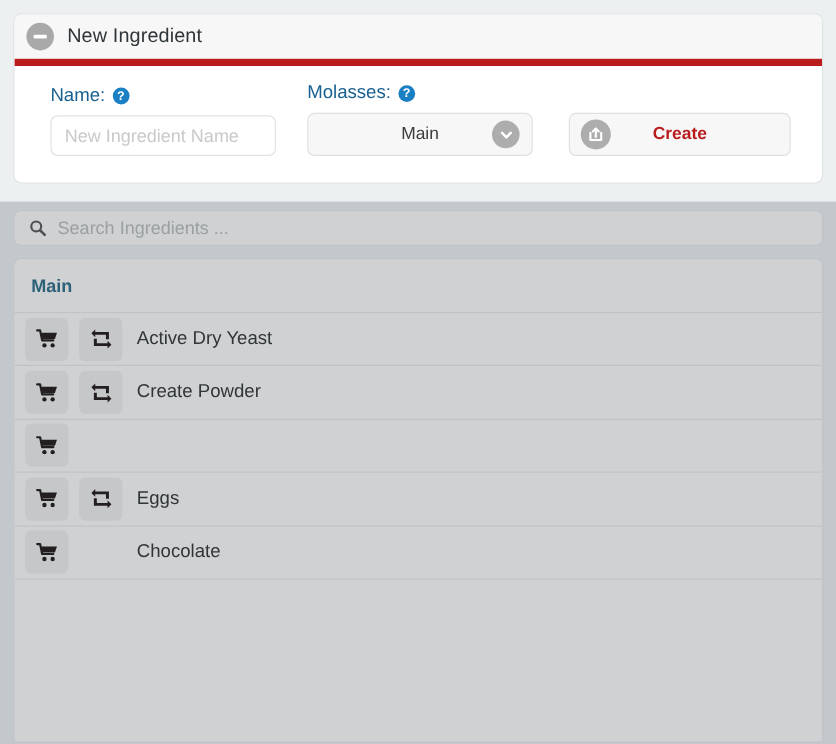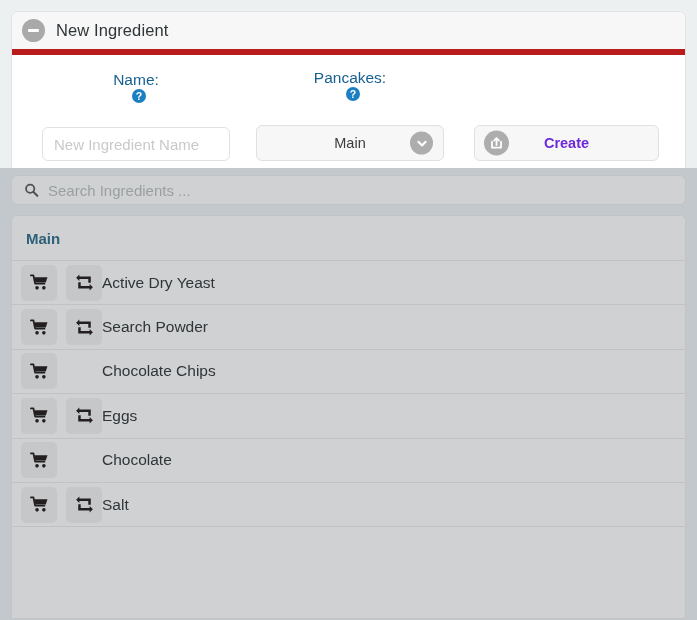--- a/index.html
+++ b/index.html
@@ -53,25 +53,24 @@
   .panel-body {
     padding: 14px 20px 22px 30px;
     display: flex;
     align-items: flex-end;
   }
 
   .field { display: flex; flex-direction: column; }
   .field-label {
     font-size: 15.5px;
     color: #186090;
-    margin-bottom: 24px;
+    margin-bottom: 7px;
     display: flex;
     align-items: center;
     font-weight: 400;
-    flex-direction: column;
   }
   .help-icon {
     display: inline-flex;
     align-items: center;
     justify-content: center;
     width: 14px; height: 14px;
     border-radius: 50%;
     background: #1b7fc4;
     color: #ffffff;
     font-size: 10.5px;
@@ -128,21 +127,21 @@
     background: #f7f7f7;
     border: 1px solid #e0e0e0;
     border-radius: 6px;
     display: flex;
     align-items: center;
     justify-content: center;
   }
   .create-label {
     font-size: 14.5px;
     font-weight: bold;
-    color: #6d28d9;
+    color: #b91c1c;
   }
   .share-btn {
     position: absolute;
     left: 9px; top: 50%;
     transform: translateY(-50%);
     width: 25px; height: 25px;
     border-radius: 50%;
     background: #adadad;
     display: flex; align-items: center; justify-content: center;
   }
@@ -217,20 +216,21 @@
     display: flex;
     align-items: center;
     justify-content: center;
   }
   .icon-slot.filled {
     background: #c5c7c9;
     border-radius: 5px;
   }
   .icon-slot.empty { background: transparent; }
   .row-label {
+    margin-left: 12px;
     font-size: 15.5px;
     color: #2f3538;
   }
   .icon-pair { display: flex; align-items: center; width: 90px; flex: 0 0 auto; }
 </style>
 </head>
 <body>
 
 <div class="panel">
 
@@ -246,21 +246,21 @@
     <div class="field">
       <div class="field-label">
         <span>Name:</span>
         <span class="help-icon">?</span>
       </div>
       <input class="text-input" type="text" placeholder="New Ingredient Name" style="">
     </div>
 
     <div class="field field-category">
       <div class="field-label">
-        <span>Pancakes:</span>
+        <span>Molasses:</span>
         <span class="help-icon">?</span>
       </div>
       <div class="select-box">
         <span class="select-value">Main</span>
         <span class="chevron-btn">
           <svg width="12" height="12" viewBox="0 0 12 12" aria-hidden="true">
             <path d="M2.4 4.3 L6 8 L9.6 4.3" fill="none" stroke="#ffffff" stroke-width="2.1" stroke-linecap="round" stroke-linejoin="round"></path>
           </svg>
         </span>
       </div>
@@ -326,35 +326,34 @@
                 <circle cx="14.6" cy="15.6" r="1.9" fill="#231f20"></circle>
               </svg>
             </span>
             <span class="icon-slot filled">
               <svg width="19" height="19" viewBox="0 0 20 20" aria-hidden="true">
                 <path d="M4.6 1.6 L1.2 5.0 L4.6 8.4 V6.2 H14.0 V10.2 H16.6 V3.8 H4.6 Z" fill="#231f20"></path>
                 <path d="M15.4 18.4 L18.8 15.0 L15.4 11.6 V13.8 H6.0 V9.8 H3.4 V16.2 H15.4 Z" fill="#231f20"></path>
               </svg>
             </span>
           </span>
-          <span class="row-label">Search Powder</span>
+          <span class="row-label">Create Powder</span>
         </div>
         <div class="list-row">
           <span class="icon-pair">
             <span class="icon-slot filled">
               <svg width="19" height="19" viewBox="0 0 20 20" aria-hidden="true">
                 <path d="M1 2.5 H3.6 L5.4 11.2 H15.2" fill="none" stroke="#231f20" stroke-width="1.9" stroke-linecap="round" stroke-linejoin="round"></path>
                 <path d="M4.7 4.6 H18.4 L16.6 10.0 H5.6 Z" fill="#231f20"></path>
                 <circle cx="7.4" cy="15.6" r="1.9" fill="#231f20"></circle>
                 <circle cx="14.6" cy="15.6" r="1.9" fill="#231f20"></circle>
               </svg>
             </span>
             <span class="icon-slot empty"></span>
           </span>
-          <span class="row-label">Chocolate Chips</span>
         </div>
         <div class="list-row">
           <span class="icon-pair">
             <span class="icon-slot filled">
               <svg width="19" height="19" viewBox="0 0 20 20" aria-hidden="true">
                 <path d="M1 2.5 H3.6 L5.4 11.2 H15.2" fill="none" stroke="#231f20" stroke-width="1.9" stroke-linecap="round" stroke-linejoin="round"></path>
                 <path d="M4.7 4.6 H18.4 L16.6 10.0 H5.6 Z" fill="#231f20"></path>
                 <circle cx="7.4" cy="15.6" r="1.9" fill="#231f20"></circle>
                 <circle cx="14.6" cy="15.6" r="1.9" fill="#231f20"></circle>
               </svg>
@@ -375,35 +374,16 @@
                 <path d="M1 2.5 H3.6 L5.4 11.2 H15.2" fill="none" stroke="#231f20" stroke-width="1.9" stroke-linecap="round" stroke-linejoin="round"></path>
                 <path d="M4.7 4.6 H18.4 L16.6 10.0 H5.6 Z" fill="#231f20"></path>
                 <circle cx="7.4" cy="15.6" r="1.9" fill="#231f20"></circle>
                 <circle cx="14.6" cy="15.6" r="1.9" fill="#231f20"></circle>
               </svg>
             </span>
             <span class="icon-slot empty"></span>
           </span>
           <span class="row-label">Chocolate</span>
         </div>
-        <div class="list-row">
-          <span class="icon-pair">
-            <span class="icon-slot filled">
-              <svg width="19" height="19" viewBox="0 0 20 20" aria-hidden="true">
-                <path d="M1 2.5 H3.6 L5.4 11.2 H15.2" fill="none" stroke="#231f20" stroke-width="1.9" stroke-linecap="round" stroke-linejoin="round"></path>
-                <path d="M4.7 4.6 H18.4 L16.6 10.0 H5.6 Z" fill="#231f20"></path>
-                <circle cx="7.4" cy="15.6" r="1.9" fill="#231f20"></circle>
-                <circle cx="14.6" cy="15.6" r="1.9" fill="#231f20"></circle>
-              </svg>
-            </span>
-            <span class="icon-slot filled">
-              <svg width="19" height="19" viewBox="0 0 20 20" aria-hidden="true">
-                <path d="M4.6 1.6 L1.2 5.0 L4.6 8.4 V6.2 H14.0 V10.2 H16.6 V3.8 H4.6 Z" fill="#231f20"></path>
-                <path d="M15.4 18.4 L18.8 15.0 L15.4 11.6 V13.8 H6.0 V9.8 H3.4 V16.2 H15.4 Z" fill="#231f20"></path>
-              </svg>
-            </span>
-          </span>
-          <span class="row-label">Salt</span>
-        </div>
       </div>
   </div>
 
 </div>
 
 </body></html>

